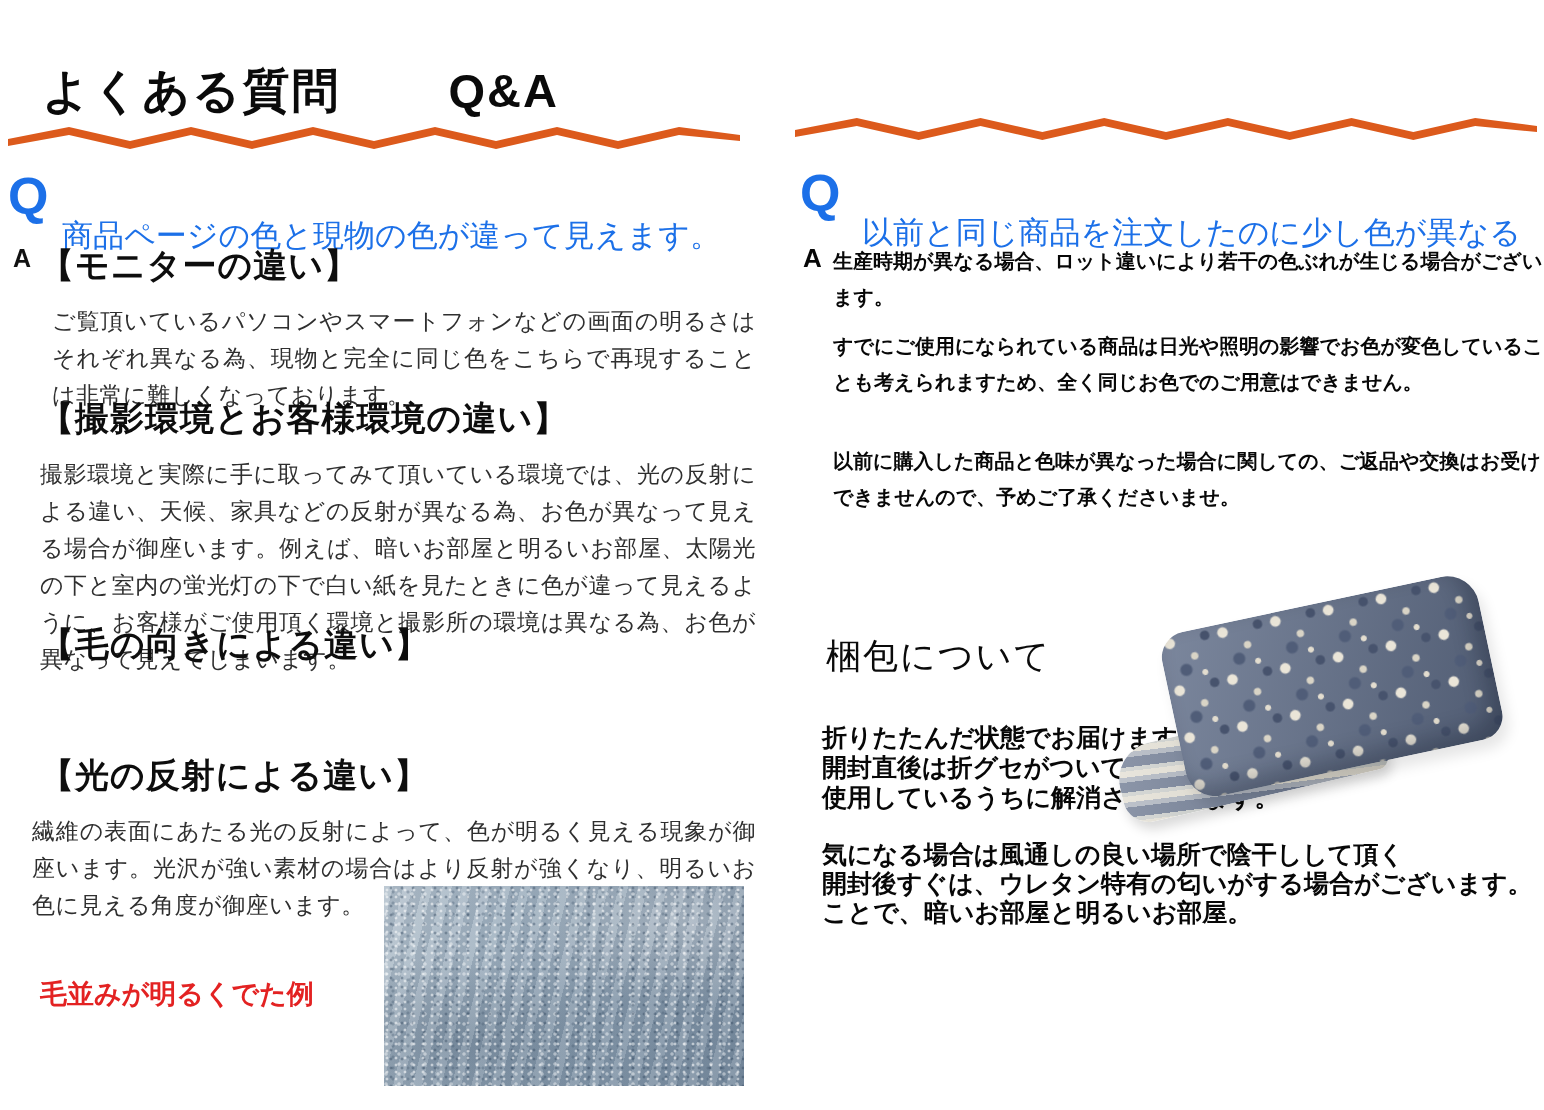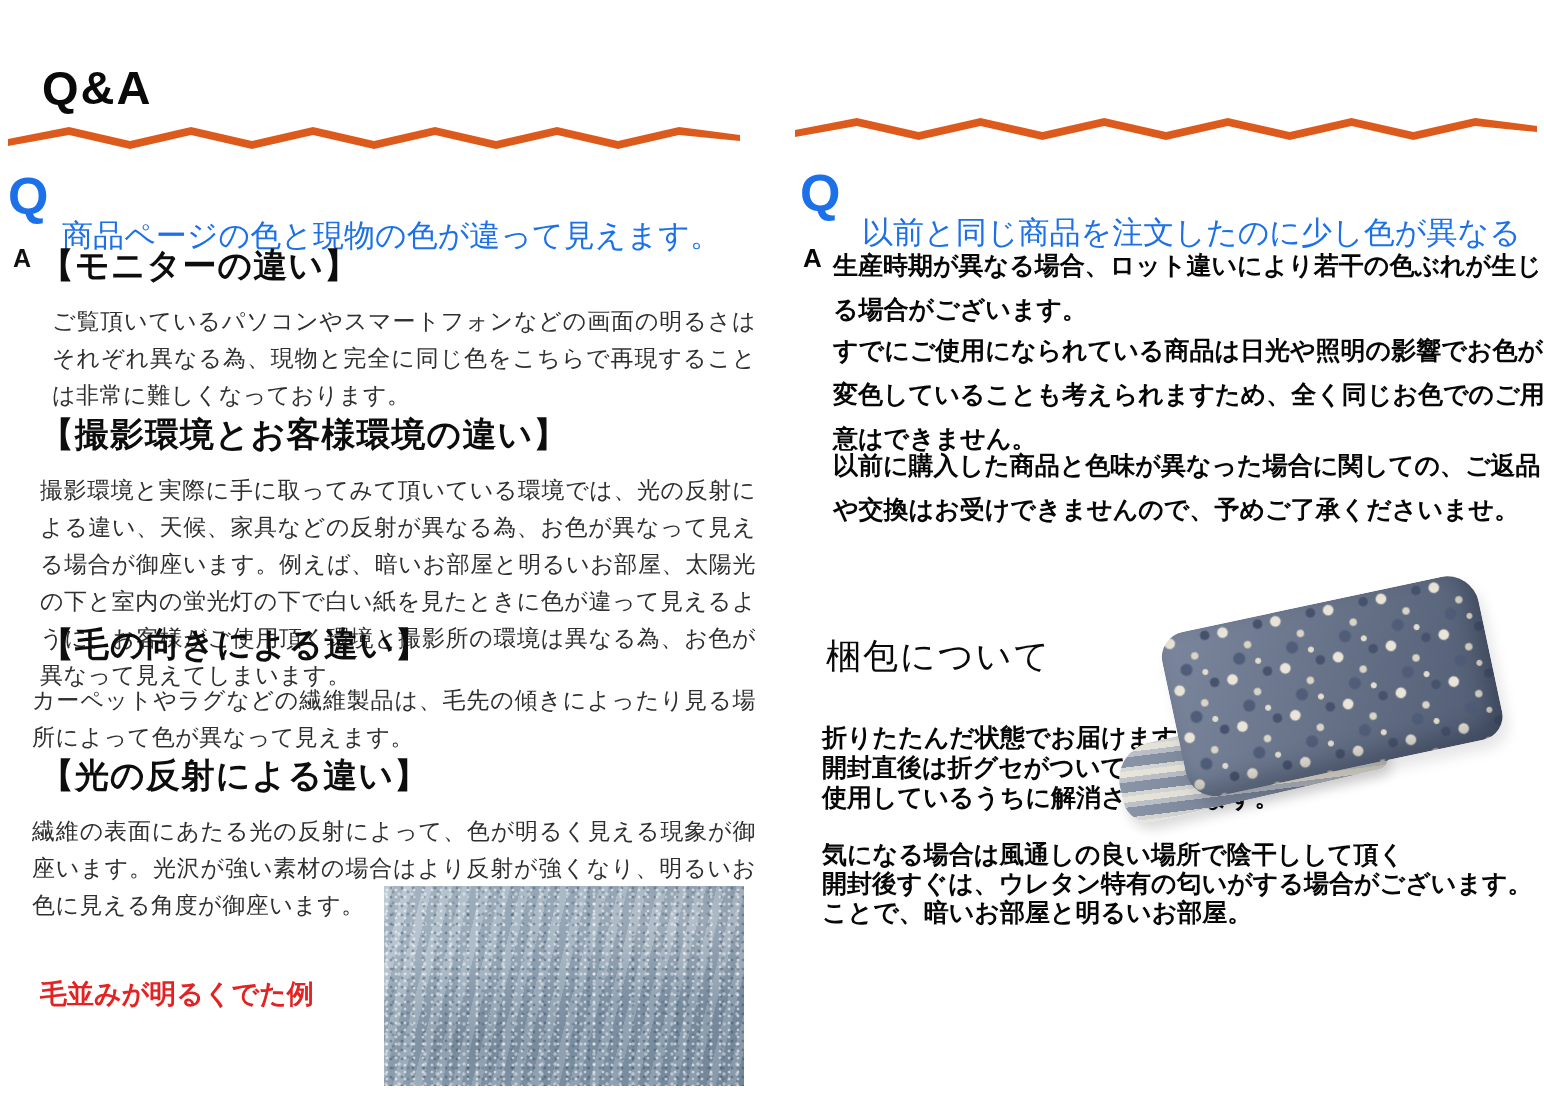--- a/index.html
+++ b/index.html
@@ -33,21 +33,21 @@
 
   
   .amark-left{left:-27px;top:1px;font-size:25px;font-weight:700;color:#111;}
   .sec{left:40px;width:716px;}
   .sec-heading{font-size:34px;font-weight:700;color:#0d0d0d;white-space:nowrap;letter-spacing:1px;}
   .sec-body{
     margin-top:14px;font-size:23px;font-weight:400;color:#2f2f2f;
     line-height:37px;text-align:justify;letter-spacing:0.5px;
   }
   .sec1{top:243px;} .sec1 .sec-body{margin-left:12px;}
-  .sec2{top:396px;margin-top:16px;}
+  .sec2{top:396px;}
   .sec3{top:622px;} .sec3 .sec-body{margin-left:-8px;}
   .sec4{top:753px;} .sec4 .sec-body{margin-left:-8px;}
 
   .caption-red{
     left:40px;top:976px;font-size:27px;font-weight:700;color:#E32222;white-space:nowrap;
   }
 
   
   .carpet-photo{
     left:384px;top:886px;width:360px;height:200px;
@@ -60,22 +60,22 @@
       repeating-linear-gradient(104deg, rgba(255,255,255,.10) 0 9px, rgba(38,60,84,.10) 9px 19px),
       radial-gradient(ellipse 220px 120px at 20% 78%, rgba(52,74,98,.30), transparent 70%),
       radial-gradient(ellipse 240px 120px at 82% 18%, rgba(255,255,255,.34), transparent 70%),
       linear-gradient(118deg,#b7c4cf 0%,#a0b1c0 32%,#8699ab 62%,#7a8da0 100%);
     background-size: 9px 7px, 11px 9px, 13px 10px, 15px 11px, auto, auto, auto, auto;
   }
 
   
   .amark-right{left:803px;top:243px;font-size:26px;font-weight:700;color:#070707;}
   .rpara{
-    left:833px;width:712px;font-size:25px;font-weight:700;color:#070707;
-    line-height:44px;letter-spacing:0px;text-align:left;
+    left:833px;width:712px;font-size:20px;font-weight:700;color:#070707;
+    line-height:36px;letter-spacing:0px;text-align:left;
   }
   .rpara1{top:243px;}
   .rpara2{top:328px;}
   .rpara3{top:443px;}
 
   .packing-heading{
     left:826px;top:633px;font-size:35px;font-weight:400;color:#0a0a0a;white-space:nowrap;letter-spacing:2px;
   }
   .rlines{left:822px;font-size:25px;font-weight:700;color:#070707;white-space:nowrap;}
   .delivery-lines{top:722px;line-height:30px;}
@@ -105,20 +105,21 @@
     background:
       linear-gradient(100deg, rgba(255,255,255,.25), rgba(0,0,0,.10)),
       repeating-linear-gradient(186deg, #e2ded2 0 6px, #a8afba 6px 11px, #66738c 11px 21px, #c9ccc9 21px 25px);
     box-shadow:2px 8px 12px rgba(0,0,0,.15);
   }
 </style>
 </head>
 <body>
 
 <div class="abs page-title">
+  <span>よくある質問</span>
   <span>Q&amp;A</span>
 </div>
 
 <svg class="abs zigzag zz-left" viewBox="0 0 732 30" preserveAspectRatio="none">
   <path fill="#DC5A1C" d="M0,18 L61,6 122,20 183,6 244,20 305,6 366,20 427,6 488,20 549,6 610,20 671,6 732,14
     L732,20 671,14 610,28 549,14 488,28 427,14 366,28 305,14 244,28 183,14 122,28 61,14 0,25 Z"></path>
 </svg>
 
 <svg class="abs zigzag zz-right" viewBox="0 0 732 30" preserveAspectRatio="none">
   <path fill="#DC5A1C" d="M0,18 L61,6 122,20 183,6 244,20 305,6 366,20 427,6 488,20 549,6 610,20 671,6 732,14
@@ -134,21 +135,20 @@
   <div class="sec-body">ご覧頂いているパソコンやスマートフォンなどの画面の明るさはそれぞれ異なる為、現物と完全に同じ色をこちらで再現することは非常に難しくなっております。</div>
 </div>
 
 <div class="abs sec sec2">
   <div class="sec-heading">【撮影環境とお客様環境の違い】</div>
   <div class="sec-body">撮影環境と実際に手に取ってみて頂いている環境では、光の反射による違い、天候、家具などの反射が異なる為、お色が異なって見える場合が御座います。例えば、暗いお部屋と明るいお部屋、太陽光の下と室内の蛍光灯の下で白い紙を見たときに色が違って見えるように、お客様がご使用頂く環境と撮影所の環境は異なる為、お色が異なって見えてしまいます。</div>
 </div>
 
 <div class="abs sec sec3">
   <div class="sec-heading">【毛の向きによる違い】</div>
-  <div class="sec-body">カーペットやラグなどの繊維製品は、毛先の傾きによったり見る場所によって色が異なって見えます。</div>
 </div>
 
 <div class="abs sec sec4">
   <div class="sec-heading">【光の反射による違い】</div>
   <div class="sec-body">繊維の表面にあたる光の反射によって、色が明るく見える現象が御座います。光沢が強い素材の場合はより反射が強くなり、明るいお色に見える角度が御座います。</div>
 </div>
 
 <div class="abs caption-red">毛並みが明るくでた例</div>
 
 <div class="abs carpet-photo"></div>

